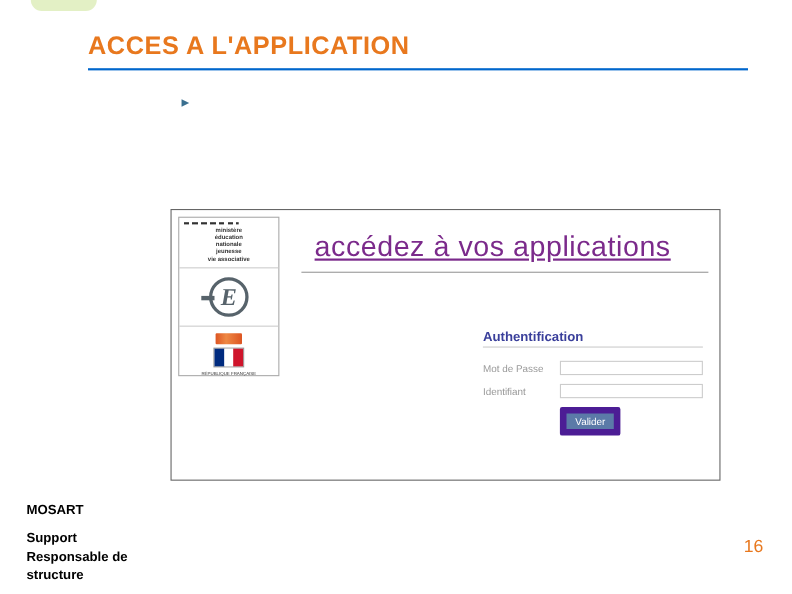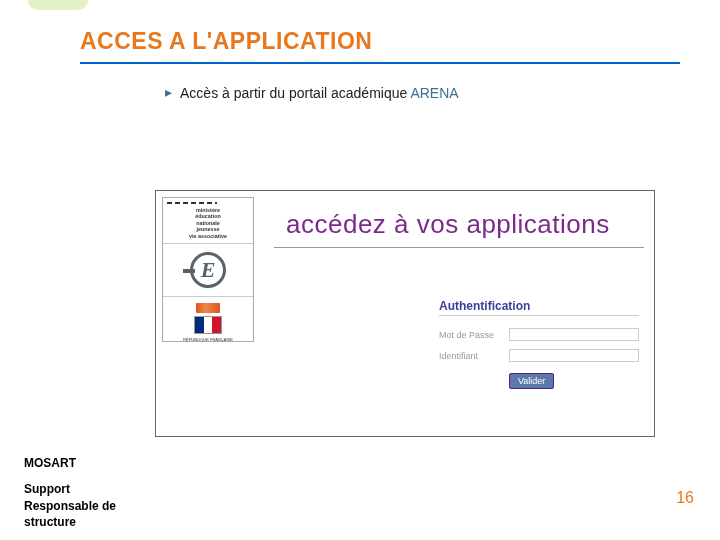--- a/index.html
+++ b/index.html
@@ -161,20 +161,21 @@
     .rf-text { font-size: 4px; color: #333; }
     .banner {
       position: absolute;
       top: 18px;
       left: 130px;
       font-size: 26px;
       color: #7b2a8b;
       letter-spacing: 0.5px;
       font-family: "Trebuchet MS", Arial, sans-serif;
       font-weight: 300;
+      text-decoration: underline;
     }
     .banner-line {
       position: absolute;
       top: 56px;
       left: 118px;
       width: 370px;
       height: 1px;
       background: #999;
     }
     .auth-block {
@@ -211,21 +212,21 @@
       flex: 1;
       background: #fff;
     }
     .valider-btn {
       margin-left: 70px;
       display: inline-block;
       background: #5b7aa8;
       color: #fff;
       font-size: 9px;
       padding: 2px 8px;
-      border: 1px solid #4c1d95;
+      border: 6px solid #4c1d95;
       border-radius: 2px;
     }
     .footer-left {
       position: absolute;
       left: 24px;
       bottom: 10px;
       font-size: 12px;
       color: #000;
       font-weight: bold;
       line-height: 1.35;
@@ -243,23 +244,20 @@
 <body>
 
 <div class="top-accent"></div>
 
 <div class="slide-title">ACCES A  L'APPLICATION</div>
 <div class="title-underline"></div>
 
 <div class="bullets">
   <div class="bullet-row">
     <span class="bullet-marker">▸</span>
-    <span class="bullet-text">
-      <span>Accès à partir du portail académique </span><span class="bullet-arena">ARENA</span>
-    </span>
   </div>
 </div>
 
 <div class="shot-box">
   <div class="shot-left">
     <div class="min-block">
       <div class="min-dashes"></div>
       <div class="min-text" style="white-space:pre-line">ministère
 éducation
 nationale

